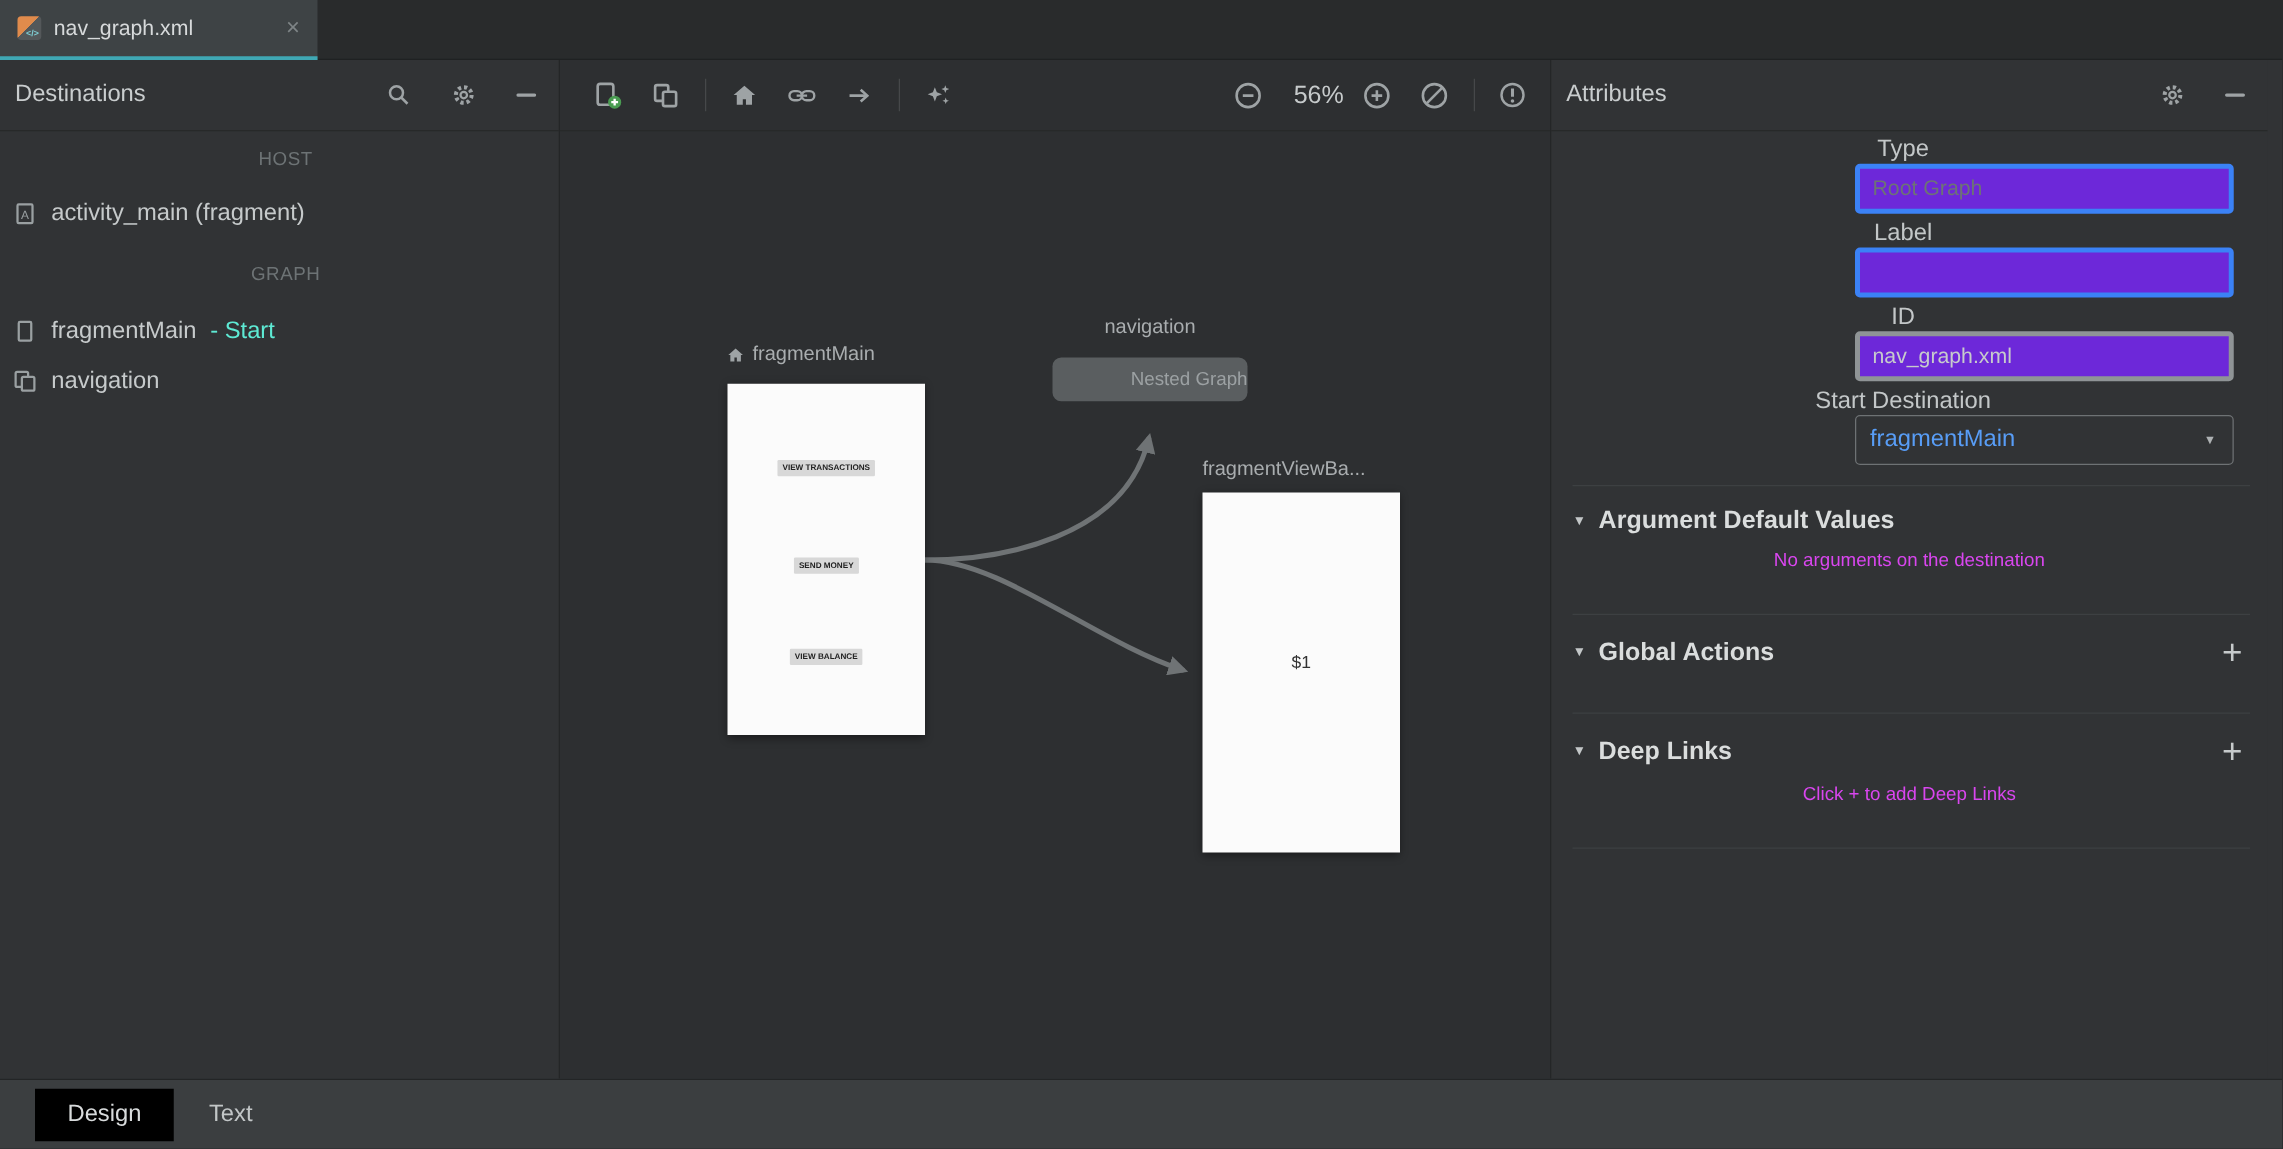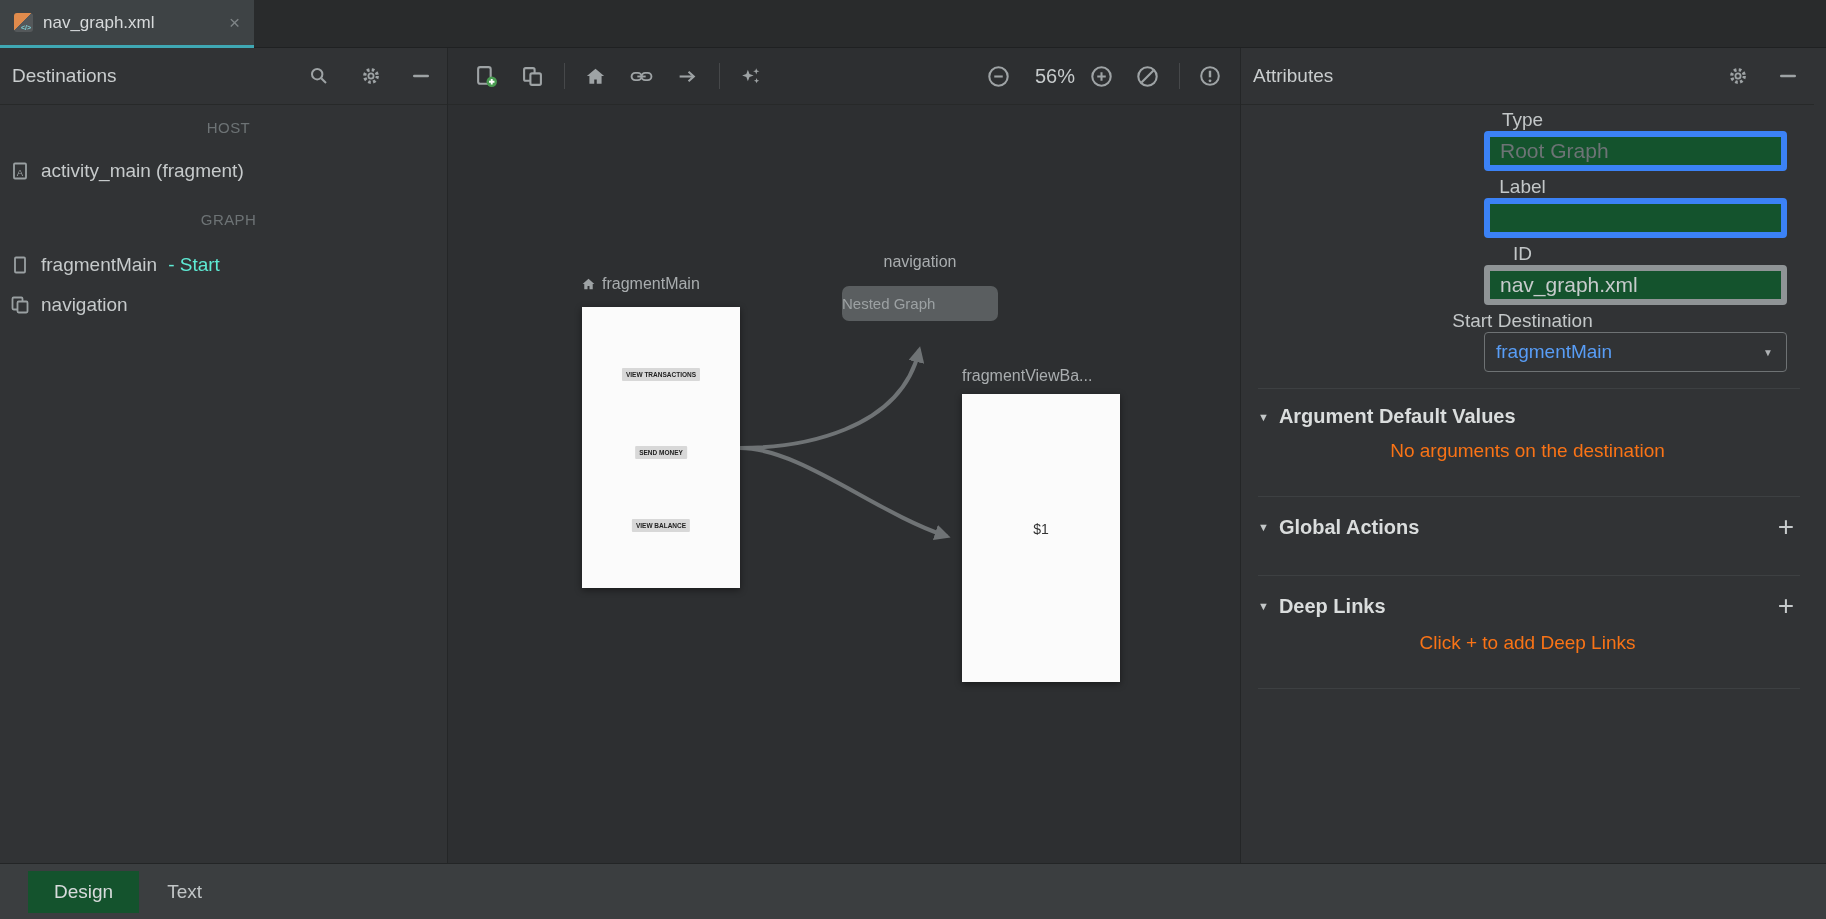--- a/index.html
+++ b/index.html
@@ -45,51 +45,51 @@
   .zoom-label { font-size:20px; color:#c6cacb; margin:0 8px; }
 
   
   .canvas { position:relative; height:758px; overflow:hidden; }
   .arrows { position:absolute; left:0; top:0; pointer-events:none; }
   .node-label { position:absolute; font-size:16px; color:#a9adaf; display:flex; align-items:center; gap:7px; white-space:nowrap; }
   .node-label.centered { justify-content:center; }
   .screen { position:absolute; background:#fbfbfb; box-shadow:0 2px 7px rgba(0,0,0,.45); }
   .mini-btn { position:absolute; left:50%; transform:translateX(-50%); background:#d8d8d8; color:#222;
               font-size:6.5px; font-weight:bold; padding:3px 4px; white-space:nowrap; border-radius:1px; }
-  .nested-pill { position:absolute; background:#5a5e60; border-radius:7px; display:flex; align-items:center; justify-content:flex-start;
+  .nested-pill { position:absolute; background:#5a5e60; border-radius:7px; display:flex; align-items:center; justify-content:flex-end;
                  font-size:15px; color:#9ca1a3; }
   .balance-text { position:absolute; text-align:center; font-size:14px; color:#333; }
 
   
   .attr-body { padding-top:4px; }
   .attr-row { height:67px; display:flex; align-items:center; padding:0 27px 0 17px;flex-direction:column; }
   .attr-label { font-size:19px; color:#c3c7c8; }
-  .attr-input { margin-left:auto; width:303px; height:40px; background:#14532d; border:6px solid #3b82f6; border-radius:4px;
-                color:#c7cbcc; font-size:21px; padding:0 10px; outline:none; font-family:inherit; }
+  .attr-input { margin-left:auto; width:303px; height:40px; background:#6d28d9; border:4px solid #3b82f6; border-radius:4px;
+                color:#c7cbcc; font-size:17px; padding:0 10px; outline:none; font-family:inherit; }
   .attr-input::placeholder { color:#6d7375; }
   .attr-input.bright { border-color:#8f9496; }
   .attr-dropdown { margin-left:auto; width:303px; height:40px; border:1px solid #6e7274; border-radius:4px;
                    display:flex; align-items:center; background:#313335; }
   .dd-value { flex:1; padding-left:11px; font-size:19px; color:#589df6; }
   .dd-caret { width:36px; display:flex; align-items:center; justify-content:center; font-size:10px; color:#aeb2b4; }
 
   .sep { height:1px; background:#3d4042; margin:34px 14px 0 17px; }
   .sep.first { margin-top:11px; }
   .attr-section { padding-top:16px; }
   .section-head { display:flex; align-items:center; gap:10px; padding:0 20px 0 17px; }
   .tri { font-size:11px; color:#c3c7c8; }
   .section-title { font-size:20px; font-weight:bold; color:#dadddd; }
   .add-btn { margin-left:auto; font-size:28px; font-weight:300; color:#c6cacb; line-height:1; }
-  .section-hint { margin-top:12px; text-align:center; font-size:19px; color:#f97316; }
+  .section-hint { margin-top:12px; text-align:center; font-size:15px; color:#d946ef; }
 
   
   .bottom-bar { position:absolute; left:0; bottom:0; width:100%; height:56px; background:#3b3e40; border-top:1px solid #232526;
                 display:flex; align-items:center; padding-left:28px; gap:2px; }
   .bottom-tab { height:42px; display:flex; align-items:center; padding:0 26px; font-size:19px; color:#c2c6c7; }
-  .bottom-tab.active { background:#14532d; color:#d8dbdc; }
+  .bottom-tab.active { background:#000000; color:#d8dbdc; }
 </style>
 </head>
 <body>
 
 <div class="app">
 
   <div class="tab-strip">
     <div class="editor-tab">
       <span class="tab-file-icon">&lt;/&gt;</span>
       <span class="tab-title">nav_graph.xml</span>

